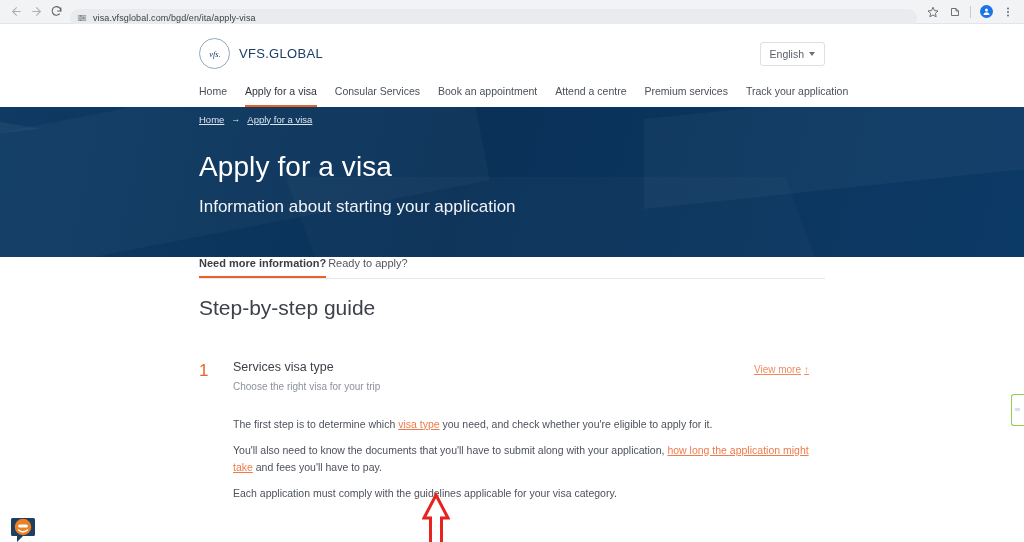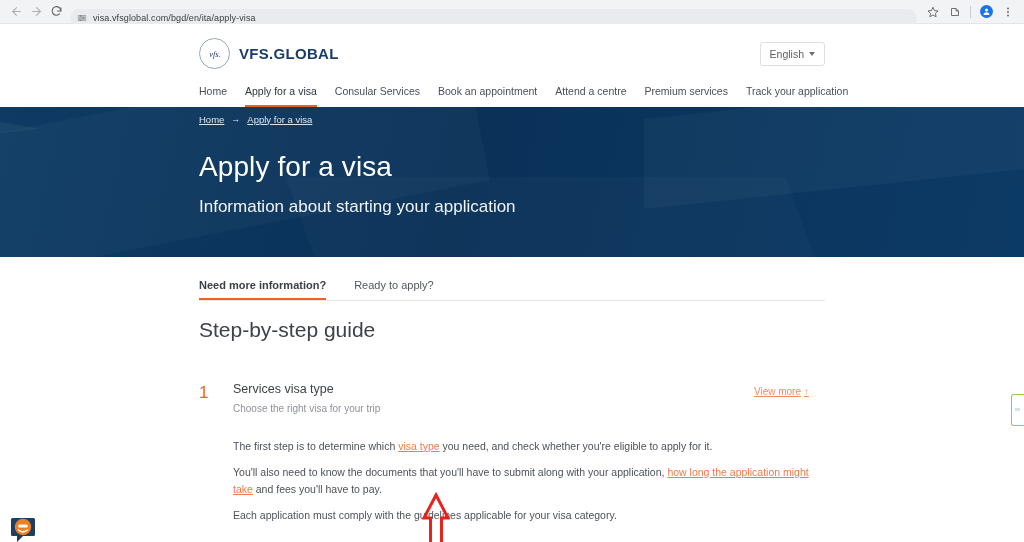--- a/index.html
+++ b/index.html
@@ -76,21 +76,21 @@
     display: flex; align-items: center; justify-content: space-between;
   }
   .brand { display: flex; align-items: center; gap: 9px; }
   .brand-logo {
     width: 31px; height: 31px; border-radius: 50%;
     border: 1px solid #96a7bb;
     display: flex; align-items: center; justify-content: center;
     color: #1b3d6d;
   }
   .brand-name {
-    font-size: 15px; font-weight: bold; color: #1b3c68;
+    font-size: 13px; font-weight: normal; color: #1b3c68;
     letter-spacing: .3px;
   }
   .lang-select {
     border: 1px solid #dcdfe3;
     border-radius: 3px;
     padding: 5px 9px;
     font-size: 10.5px;
     color: #5a5f66;
     display: flex; align-items: center; gap: 5px;
     background: #fff;
@@ -171,22 +171,21 @@
     letter-spacing: .1px;
   }
   .hero-sub {
     margin-top: 14px;
     font-size: 17px;
     color: #f0f3f7;
   }
 
   
   .tabs {
-    display: flex; gap: 28px;
-    margin-top: 22px;
+    display: flex; gap: 2px;
     border-bottom: 1px solid #e4e6e9;
   }
   .tab {
     font-size: 11px;
     font-weight: bold;
     color: #52575f;
     padding-bottom: 7px;
     border-bottom: 2.5px solid transparent;
     cursor: pointer;
     white-space: nowrap;

